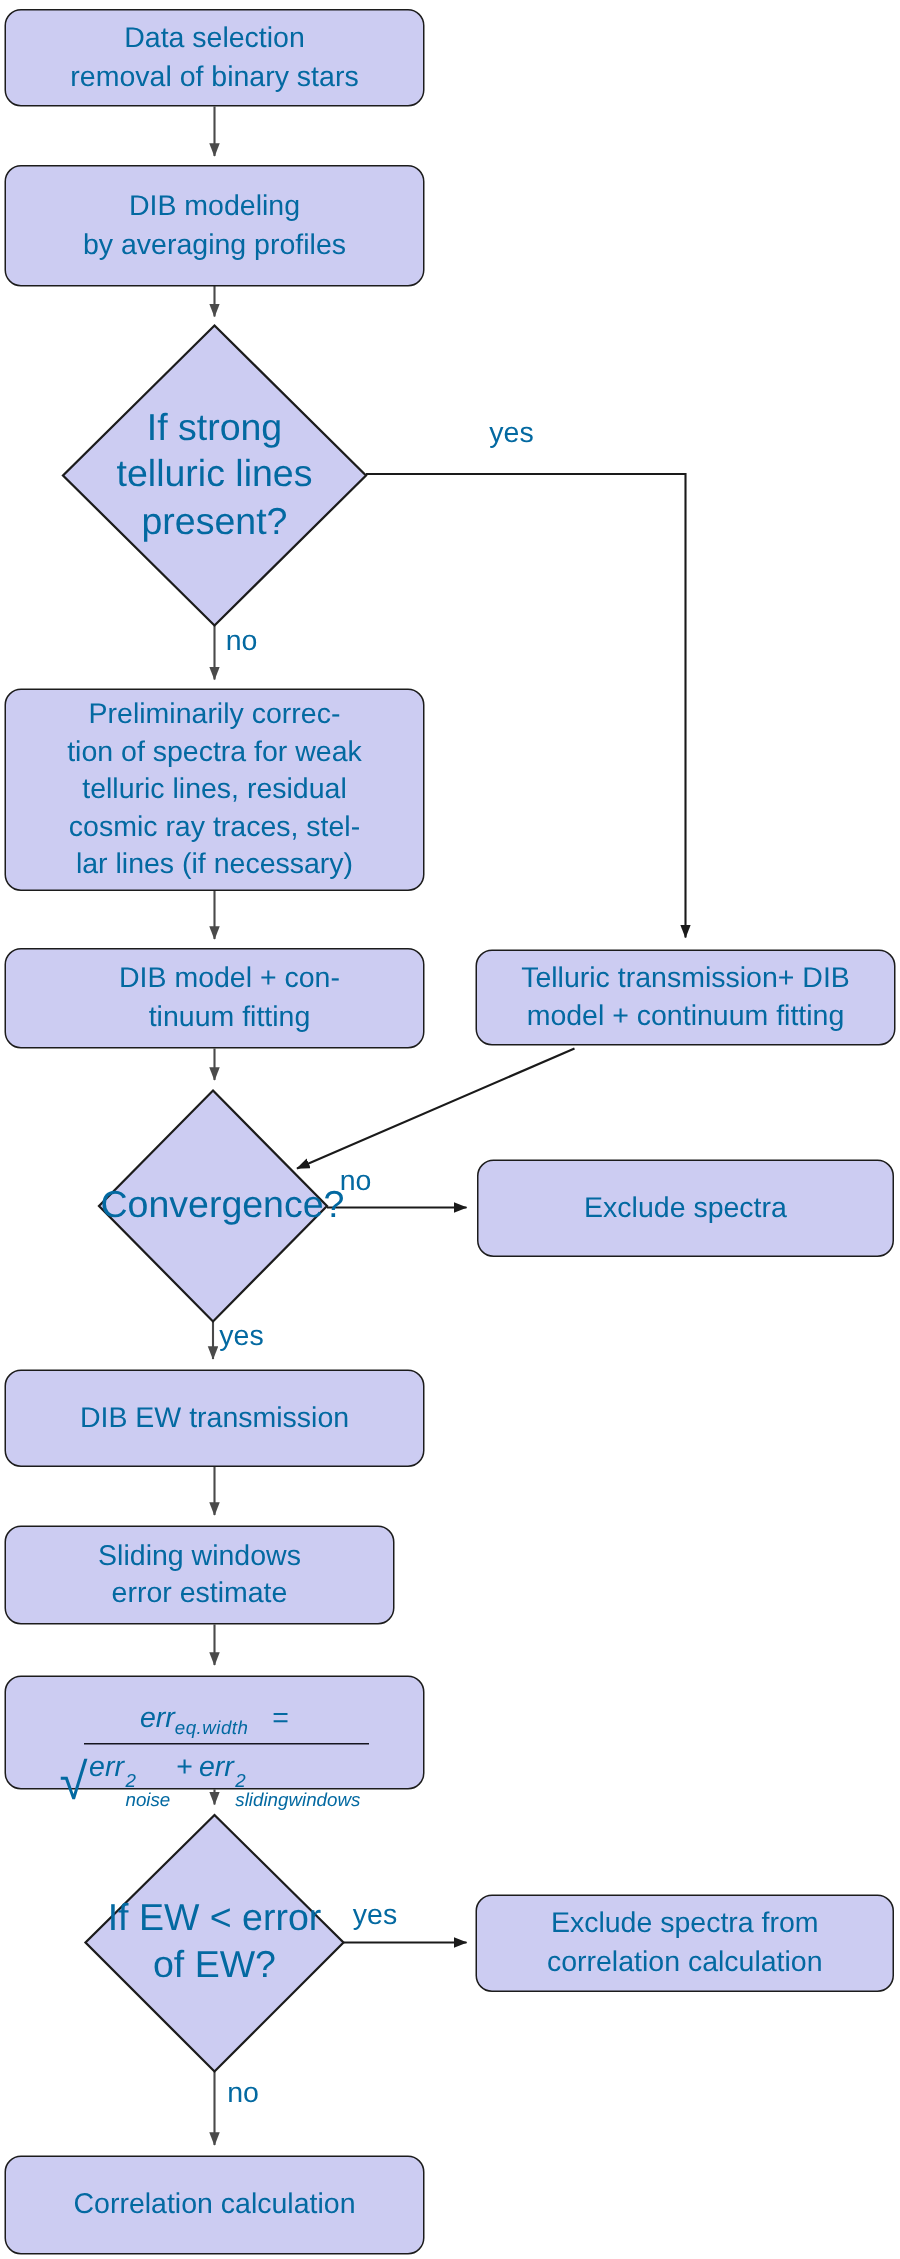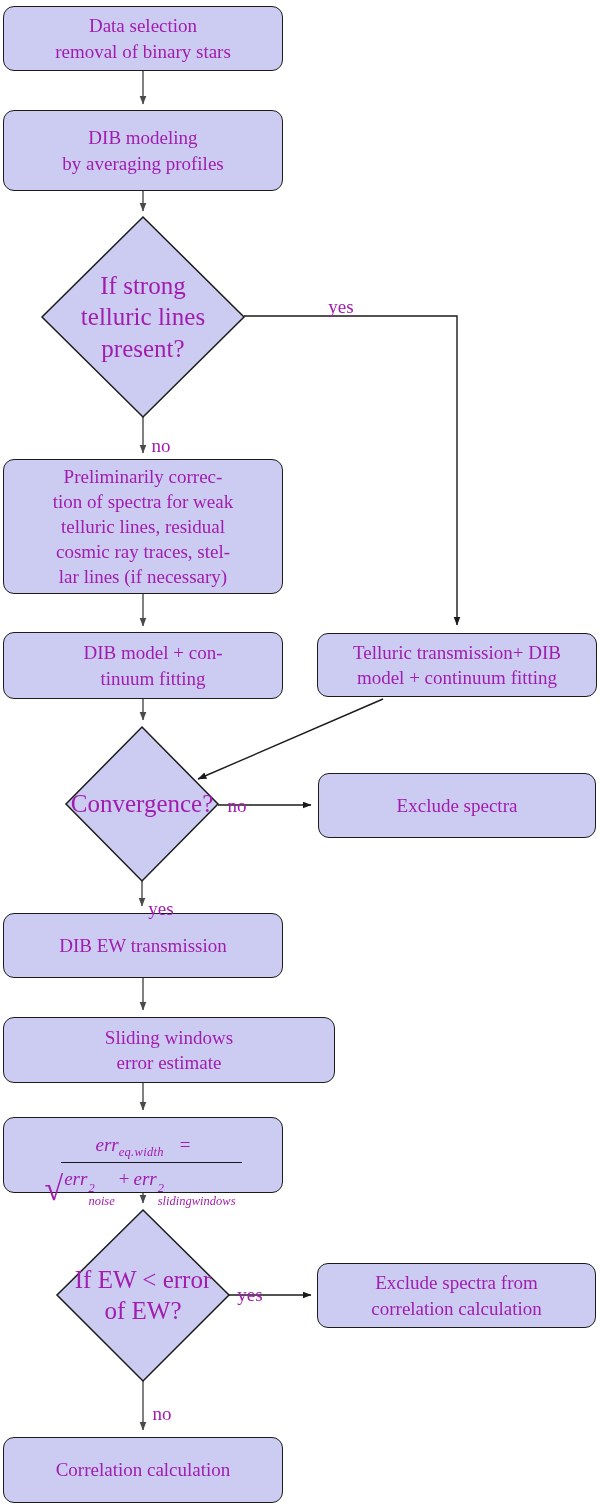--- a/index.html
+++ b/index.html
@@ -1,36 +1,36 @@
 <!DOCTYPE html>
 <html><head>
 <meta charset="utf-8">
 <style>
   html,body { margin:0; padding:0; background:#ffffff; }
   .canvas {
     position:relative; width:600px; height:1506px; background:#ffffff;
-    font-family:Liberation Serif, serif;
-    color:#a21caf; overflow:hidden;
+    font-family:Liberation Sans, sans-serif;
+    color:#0369a1; overflow:hidden;
   }
   svg.wires { position:absolute; left:0; top:0; width:600px; height:1506px; }
   .node {
     position:absolute; box-sizing:border-box;
     background:#ccccf2; border:1.5px solid #1c1c1c; border-radius:11px;
     display:flex; align-items:center; justify-content:center;
     text-align:center; white-space:pre-line;
     font-size:19px; line-height:1.32; padding:2px 4px;
   }
   .dtext {
     position:absolute; transform:translate(-50%,-50%);
     text-align:center; white-space:pre-line;
     font-size:25px; line-height:1.25;
   }
   .elabel {
     position:absolute; transform:translate(-50%,-50%);
-    font-size:19px; line-height:1;margin-top:17px;
+    font-size:19px; line-height:1;
   }
   
   .formula { flex-direction:column; font-style:italic; }
   .f-line { display:block;margin-top:30px; }
   .f-line2 { display:flex; align-items:center; justify-content:center; margin-top:1px; }
   .msub { font-size:12.5px; vertical-align:-5px; letter-spacing:0.3px; }
   .f-eq { margin-left:16px; font-style:normal; }
   .radical { font-size:34px; font-style:normal; line-height:0.8; position:relative; top:4px; margin-right:-2px; }
   .vinc { border-top:1.7px solid #15151f; padding:3px 6px 0 3px; display:inline-block; }
   .stack {
@@ -90,21 +90,21 @@
   <div class="node" style="left:3px; top:632px; width:280px; height:67px;padding-left:24px;">DIB model + con-
 tinuum fitting</div>
 
   <div class="node" style="left:317px; top:633px; width:280px; height:64px;">Telluric transmission+ DIB
 model + continuum fitting</div>
 
   <div class="node" style="left:318px; top:773px; width:278px; height:65px;">Exclude spectra</div>
 
   <div class="node" style="left:3px; top:913px; width:280px; height:65px;">DIB EW transmission</div>
 
-  <div class="node" style="left:3px; top:1017px; width:332px; height:66px;">Sliding windows
+  <div class="node" style="left:3px; top:1017px; width:260px; height:66px;">Sliding windows
 error estimate</div>
 
   <div class="node formula" style="left:3px; top:1117px; width:280px; height:76px;">
     <span class="f-line"><span>err</span><span class="msub">eq.width</span><span class="f-eq">=</span></span>
     <span class="f-line f-line2">
       <span class="radical">√</span><span class="vinc"><span>err</span><span class="stack"><span>2</span><span>noise</span></span><span class="plus">+</span><span>err</span><span class="stack"><span>2</span><span>slidingwindows</span></span></span>
     </span>
   </div>
 
   <div class="node" style="left:317px; top:1263px; width:279px; height:65px;">Exclude spectra from

